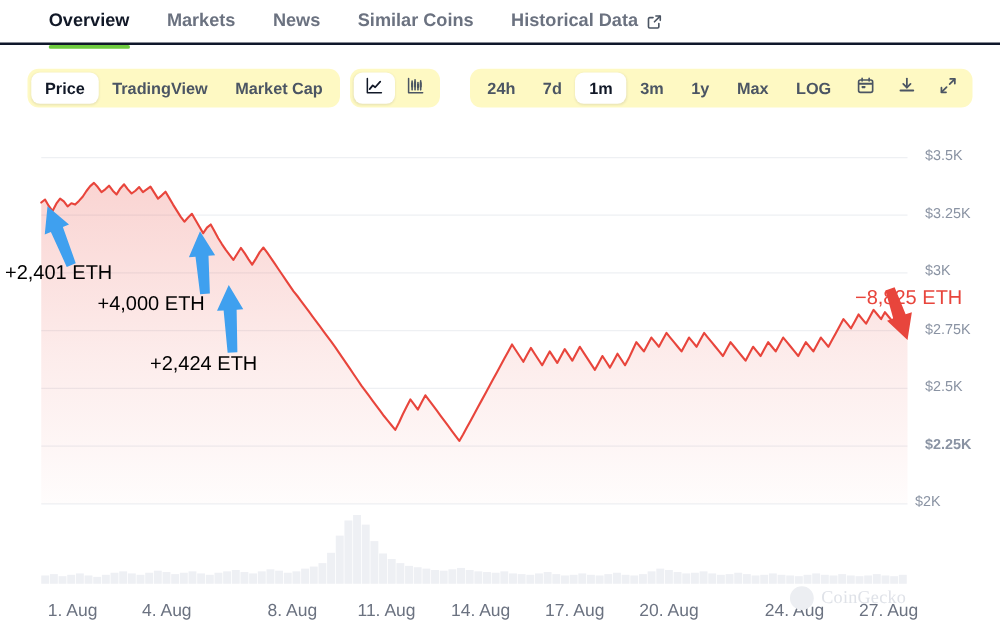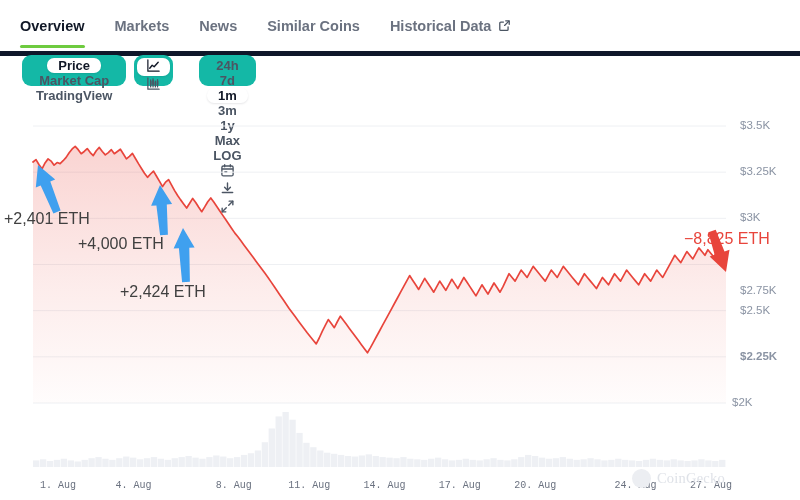--- a/index.html
+++ b/index.html
@@ -12,24 +12,24 @@
   }
   #app {
     position: relative;
     width: 800px; height: 500px;
     background: #fff;
   }
 
   
   .tabbar {
     position: absolute; left: 0; top: 0;
-    width: 800px; height: 56px;
+    width: 800px; height: 36px;
     display: flex; align-items: center;
-    padding-left: 20px;
-    border-bottom: 5px solid #0f172a;
+    padding-left: 39px;
+    border-bottom: 2px solid #0f172a;
   }
   .tab {
     position: relative;
     font-size: 14.5px;
     font-weight: 700;
     color: #6b7280;
     margin-right: 30px;
     height: 44px;
     display: flex; align-items: center;
     cursor: pointer;
@@ -48,25 +48,24 @@
 
   
   .toolbar {
     position: absolute; left: 0; top: 52px;
     width: 800px; height: 36px;
     display: flex; align-items: center;
     padding: 0 22px 0 22px;
   }
   .seg {
     display: flex; align-items: center;
-    background: #14b8a6;
+    background: #fef9c3;
     border-radius: 9px;
     padding: 3px;
     height: 31px;
-    flex-direction: column;
   }
   .seg-btn {
     display: flex; align-items: center; justify-content: center;
     height: 25px;
     padding: 0 11px;
     font-size: 13px;
     font-weight: 700;
     color: #4b5563;
     border-radius: 7px;
     cursor: pointer;
@@ -89,33 +88,32 @@
   .chart-svg { display: block; }
   .ylab {
     position: absolute;
     font-size: 11.5px;
     color: #8a93a3;
     font-family: "Liberation Sans", sans-serif;
     white-space: nowrap;
   }
   .xlab {
     position: absolute;
-    font-size: 10px;
+    font-size: 14px;
     color: #6b7280;
     white-space: nowrap;
     transform: translateX(-50%);
-    font-family: Liberation Mono, monospace;
   }
   .annot {
     position: absolute;
     font-size: 16px;
     font-weight: 400;
     white-space: nowrap;
   }
-  .annot.blue { color: #404040; }
+  .annot.blue { color: #000000; }
   .annot.red  { color: #e8453c; }
 
   .watermark {
     position: absolute;
     display: flex; align-items: center; gap: 6px;
     color: #dfe2e8;
     font-size: 14.5px;
     letter-spacing: .2px;
     user-select: none;
   }
@@ -155,24 +153,24 @@
     </div>
   </div>
 
   <div class="toolbar">
 
     <div class="seg">
       <div class="seg-btn on">
         <span>Price</span>
       </div>
       <div class="seg-btn">
+        <span>TradingView</span>
+      </div>
+      <div class="seg-btn">
         <span>Market Cap</span>
-      </div>
-      <div class="seg-btn">
-        <span>TradingView</span>
       </div>
     </div>
 
     <div class="gap-sm"></div>
 
     <div class="seg">
       <div class="seg-btn seg-icon on">
         <span>
           <svg width="15" height="15" viewBox="0 0 16 16" fill="none">
             <path d="M2 2v12h12" stroke="#111827" stroke-width="1.3" stroke-linecap="round" stroke-linejoin="round"></path>
@@ -382,21 +380,21 @@
           <polygon points="160.0,90.0 172.1,109.1 166.8,109.5 167.9,139.7 160.1,140.3 156.4,110.4 151.1,110.8" fill="#3fa0ef"></polygon>
           <polygon points="183.0,133.0 194.6,152.4 189.3,152.7 189.9,186.8 182.1,187.2 178.9,153.3 173.6,153.6" fill="#3fa0ef"></polygon>
           <polygon points="726.0,177.0 709.6,161.5 714.6,159.8 708.3,137.3 715.7,134.7 724.5,156.4 729.5,154.7" fill="#e8453c"></polygon>
         </g>
     </svg>
 
     <div id="ylabels">
         <div class="ylab" style="left: 740px; top: 24px;">$3.5K</div>
         <div class="ylab" style="left: 740px; top: 70.1667px;">$3.25K</div>
         <div class="ylab" style="left: 740px; top: 116.333px;">$3K</div>
-        <div class="ylab" style="left: 740px; top: 162.5px; margin-top: 26px;">$2.75K</div>
+        <div class="ylab" style="left: 740px; top: 162.5px;">$2.75K</div>
         <div class="ylab" style="left: 740px; top: 208.667px;">$2.5K</div>
         <div class="ylab" style="left: 740px; top: 254.833px; font-weight: bold;">$2.25K</div>
         <div class="ylab" style="left: 732px; top: 301px;">$2K</div>
       </div>
 
     <div id="xlabels">
         <div class="xlab" style="left: 58.1087px; top: 385px;">1. Aug</div>
         <div class="xlab" style="left: 133.435px; top: 385px;">4. Aug</div>
         <div class="xlab" style="left: 233.87px; top: 385px;">8. Aug</div>
         <div class="xlab" style="left: 309.196px; top: 385px;">11. Aug</div>

